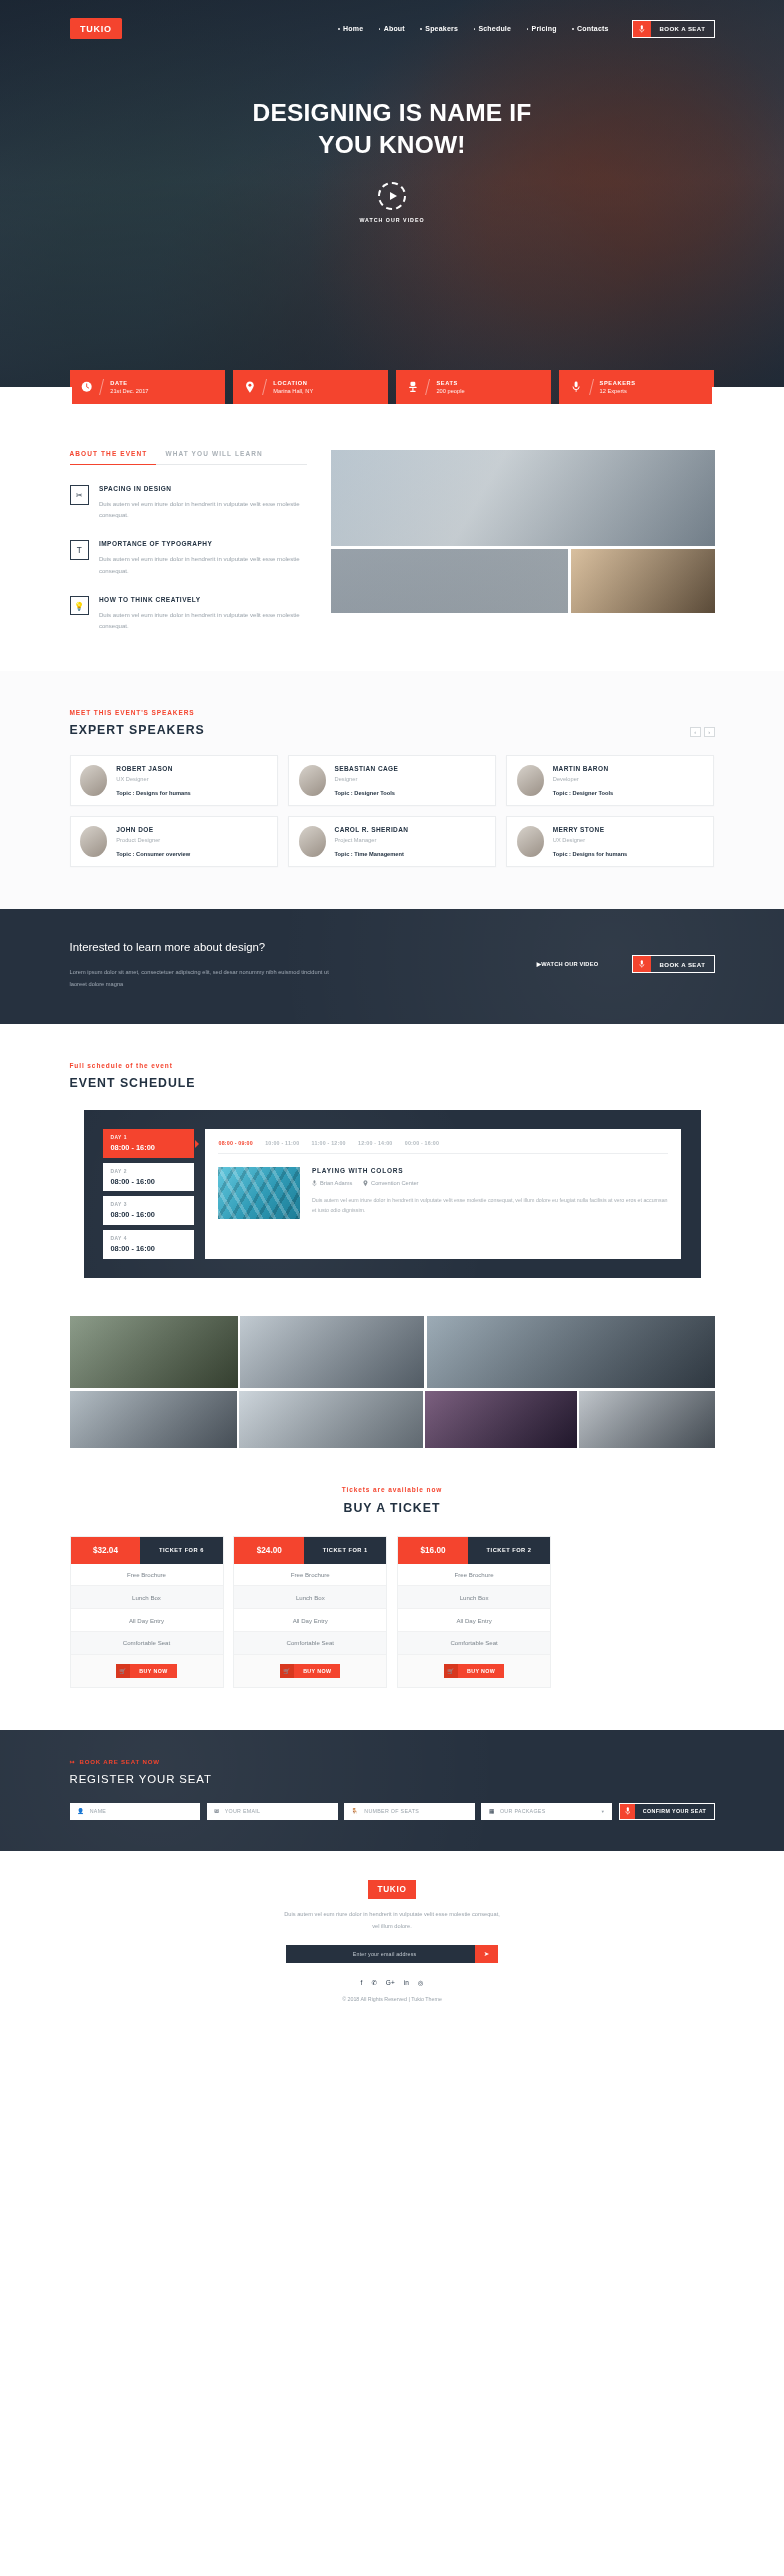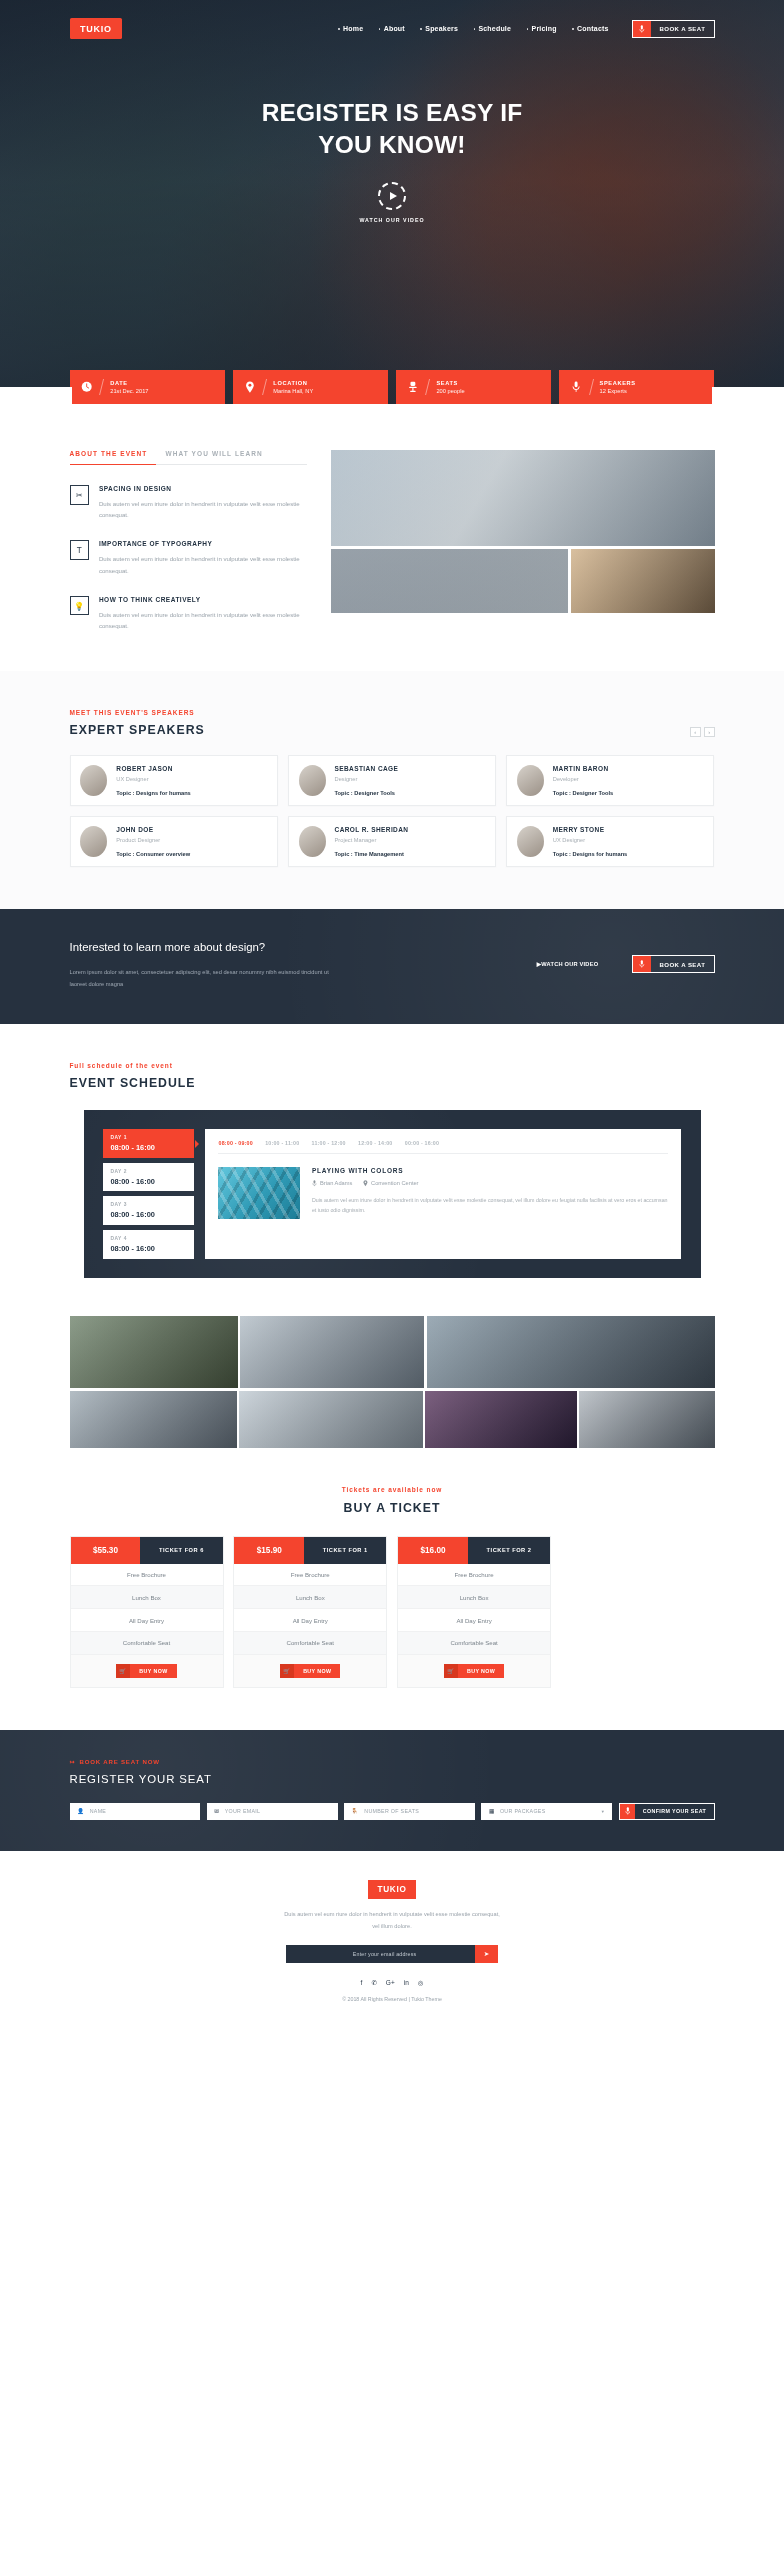--- a/index.html
+++ b/index.html
@@ -192,21 +192,21 @@
                 <rect x="3.6" y="9" width="0.8" height="2.2" fill="#fff"></rect>
               </svg>
           </div>
           <div class="tx">BOOK A SEAT</div>
         </div>
       </nav>
     </div>
 
     <div class="hero-body">
       <h1 class="hero-h1">
-        <span>REGISTER IS EASY IF</span><br>
+        <span>DESIGNING IS NAME IF</span><br>
         <span>YOU KNOW!</span>
       </h1>
       <div class="play-wrap">
         <div class="play">
             <i></i>
           </div>
         <div class="watch">WATCH OUR VIDEO</div>
       </div>
     </div>
   </div>
@@ -481,38 +481,38 @@
 </section>
 
 <section class="pricing">
   <div class="wrap">
     <div class="sec-kicker">Tickets are available now</div>
     <div class="sec-title">BUY A TICKET</div>
 
     <div class="pr-grid">
       <div class="pr-card">
         <div class="pr-head">
-          <div class="pr-price">$55.30</div>
+          <div class="pr-price">$32.04</div>
           <div class="pr-label">TICKET FOR 6</div>
         </div>
         <div class="pr-li">Free Brochure</div>
         <div class="pr-li">Lunch Box</div>
         <div class="pr-li">All Day Entry</div>
         <div class="pr-li">Comfortable Seat</div>
         <div class="pr-foot">
           <div class="buy">
             <div class="ic">🛒</div>
             <div class="tx">BUY NOW</div>
           </div>
         </div>
       </div>
 
       <div class="pr-card">
         <div class="pr-head">
-          <div class="pr-price">$15.90</div>
+          <div class="pr-price">$24.00</div>
           <div class="pr-label">TICKET FOR 1</div>
         </div>
         <div class="pr-li">Free Brochure</div>
         <div class="pr-li">Lunch Box</div>
         <div class="pr-li">All Day Entry</div>
         <div class="pr-li">Comfortable Seat</div>
         <div class="pr-foot">
           <div class="buy">
             <div class="ic">🛒</div>
             <div class="tx">BUY NOW</div>

